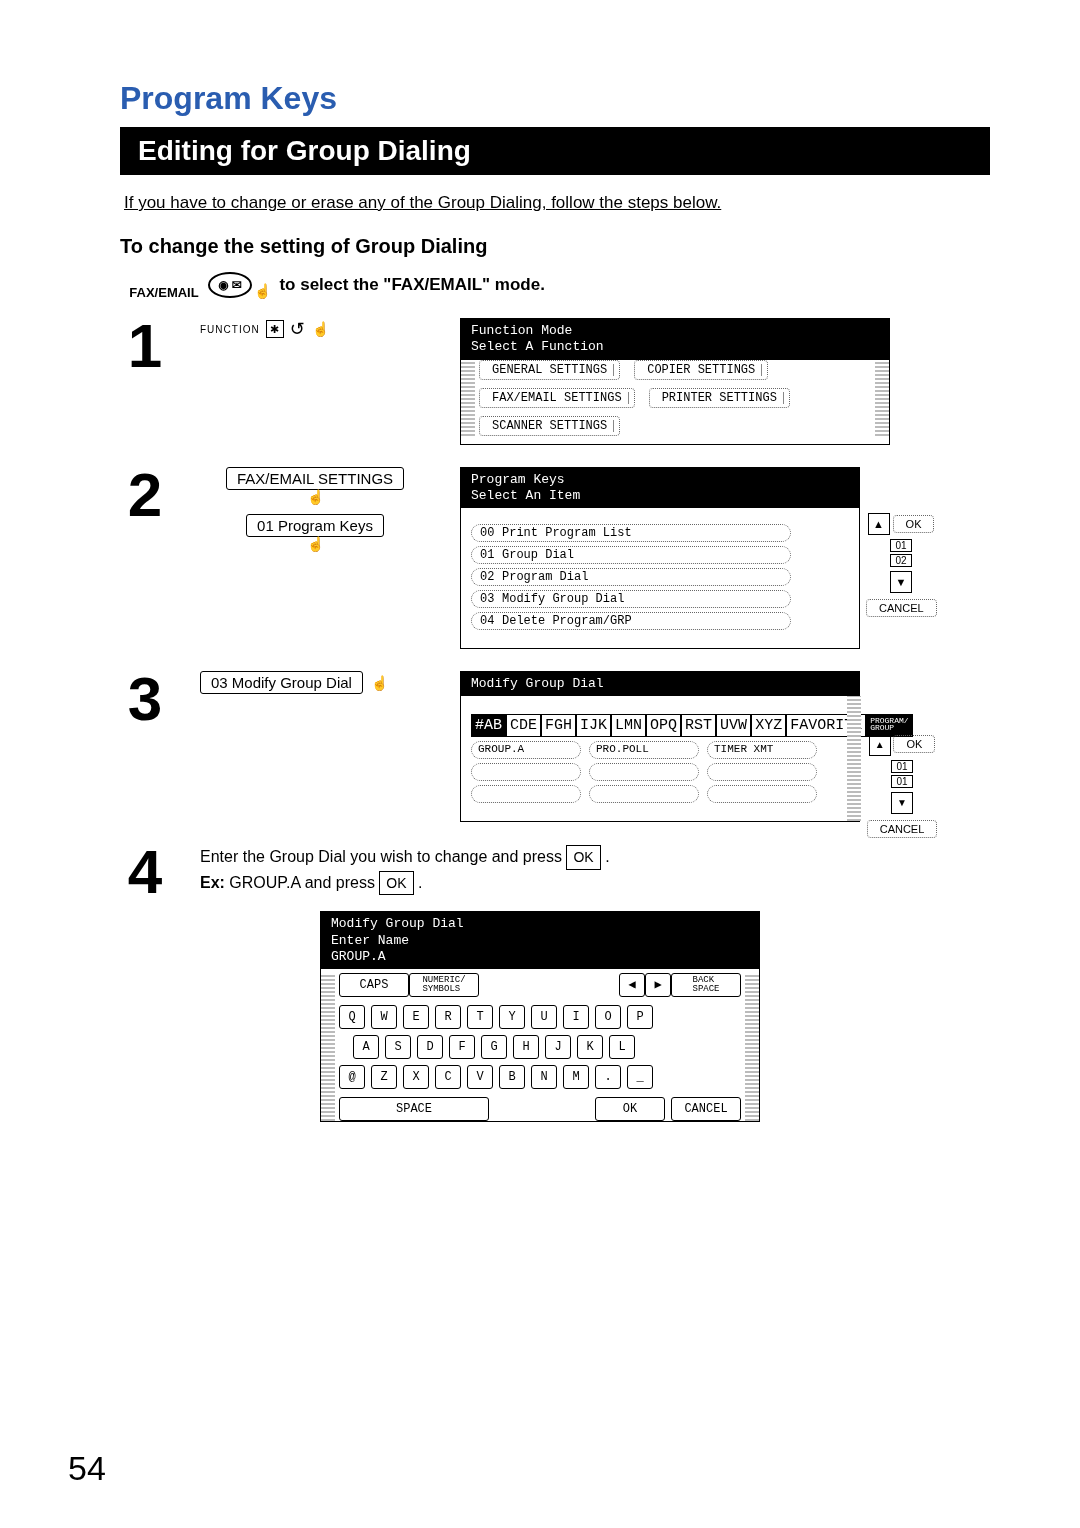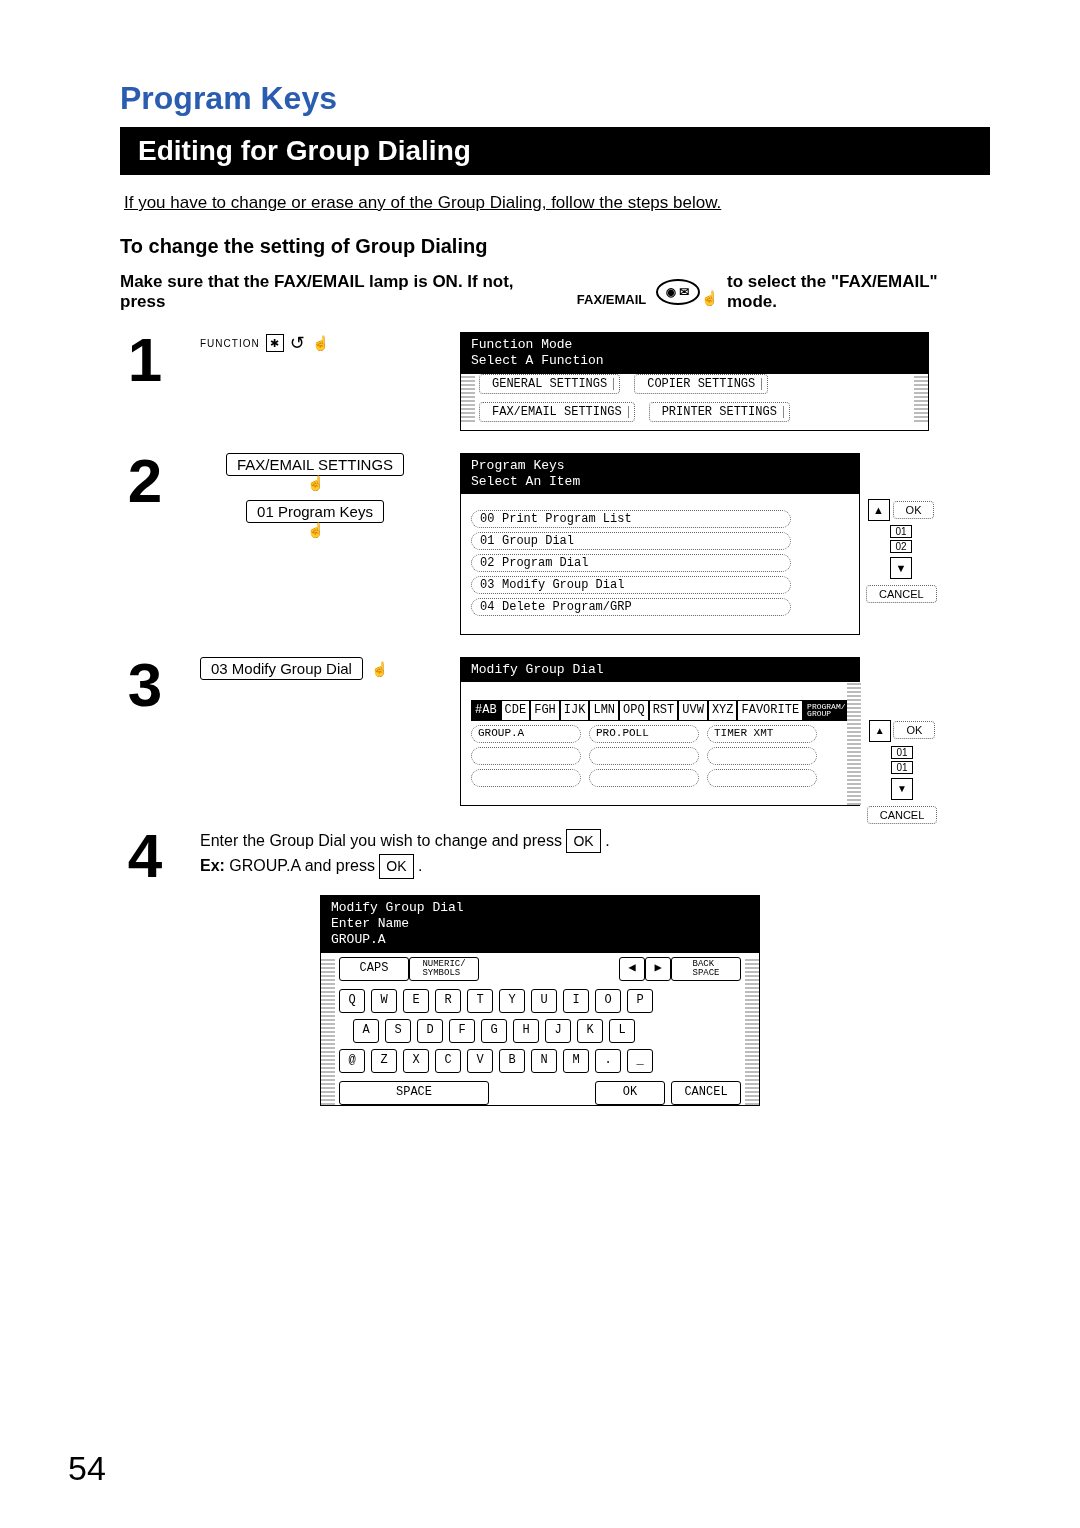--- a/index.html
+++ b/index.html
@@ -31,21 +31,21 @@
   .screen-inner { position: relative; padding: 0 18px; }
   .menu-btn { border: 1px dotted #666; border-radius: 4px; padding: 2px 12px; font-size: 12px; display: inline-block; position: relative; }
   .menu-btn::after { content: ""; position: absolute; right: -1px; top: 3px; bottom: 3px; width: 6px; border-left: 1px solid #888; }
   .menu-row { display: flex; gap: 14px; margin-bottom: 8px; }
   .list-row { border: 1px dotted #666; border-radius: 12px; padding: 1px 8px; margin: 4px 0; font-size: 12px; width: 320px; }
   .list-row .num { display: inline-block; width: 22px; }
   .ctrl-col { position: absolute; right: -76px; top: 44px; width: 70px; font-family: Arial, sans-serif; font-size: 11px; text-align: center; }
   .arrow-box { border: 1px solid #000; width: 22px; height: 22px; display: inline-flex; align-items: center; justify-content: center; margin: 2px auto; }
   .ok-box { border: 1px dotted #666; border-radius: 4px; padding: 2px 12px; display: inline-block; margin: 4px 0; font-size: 11px; }
   .tabs-row { display: flex; gap: 0; margin: 6px 0 4px; }
-  .tab { border: 1px solid #000; font-size: 12px; padding: 2px 3px; background: #fff; }
+  .tab { border: 1px solid #000; font-size: 15px; padding: 2px 3px; background: #fff; }
   .tab.dk { background: #000; color: #fff; }
   .field-row { display: flex; gap: 8px; margin: 4px 0; }
   .field { border: 1px dotted #666; border-radius: 10px; height: 18px; font-size: 11px; padding: 1px 6px; }
   .field.sm { width: 110px; }
   .kbd { display: flex; flex-wrap: wrap; gap: 6px; margin-top: 6px; }
   .key { border: 1px solid #000; border-radius: 3px; min-width: 26px; height: 24px; display: inline-flex; align-items: center; justify-content: center; font-size: 12px; padding: 0 4px; }
   .key.wide { min-width: 70px; }
   .key.space { min-width: 150px; }
   .toprow { display: flex; gap: 0; align-items: center; margin: 4px 0 8px; }
   .step4-text { font-size: 16px; line-height: 1.6; }
@@ -56,21 +56,20 @@
 </head>
 <body>
 
 <div class="page">
   <div class="title">Program Keys</div>
   <div class="bar">Editing for Group Dialing</div>
   <div class="intro">If you have to change or erase any of the Group Dialing, follow the steps below.</div>
   <div class="subhead">To change the setting of Group Dialing</div>
 
   <div class="instr-row">
-    <span>Make sure that the FAX/EMAIL lamp is ON.  If not, press</span>
     <span style="display:inline-flex;align-items:flex-end;">
       <span class="faxemail-label">FAX/EMAIL</span>
       <span class="oval-btn">
         <span>◉</span>
         <span>✉</span>
       </span>
       <span class="press-icon">☝</span>
     </span>
     <span>to select the "FAX/EMAIL" mode.</span>
   </div>
@@ -78,36 +77,39 @@
   <div class="step">
     <div class="step-num">1</div>
     <div class="step-left">
       <div class="fn-label">FUNCTION</div>
       <div class="fn-icon-row">
         <span class="sq">✱</span>
         <span style="font-size:18px;">↺</span>
       </div>
       <span class="press-icon">☝</span>
     </div>
-    <div class="screen-wrap screen" style="width:469px;">
+    <div class="screen-wrap screen" style="width:430px;">
       <div class="screen-hdr">
         <div>Function Mode</div>
         <div>Select A Function</div>
       </div>
       <div style="position:relative;">
         <div class="side-stripe-l"></div>
           <div class="side-stripe-r"></div>
         <div class="screen-inner screen-body">
           <div class="menu-row">
             <span class="menu-btn">GENERAL SETTINGS</span>
             <span class="menu-btn">COPIER SETTINGS</span>
           </div>
           <div class="menu-row">
             <span class="menu-btn">FAX/EMAIL SETTINGS</span>
             <span class="menu-btn">PRINTER SETTINGS</span>
+          </div>
+          <div class="menu-row">
+            <span class="menu-btn">SCANNER SETTINGS</span>
           </div>
         </div>
       </div>
     </div>
   </div>
 
   <div class="step">
     <div class="step-num">2</div>
     <div class="step-left" style="flex-direction:row;gap:10px;flex-wrap:wrap;justify-content:center;">
       <div style="display:flex;flex-direction:column;align-items:center;">

